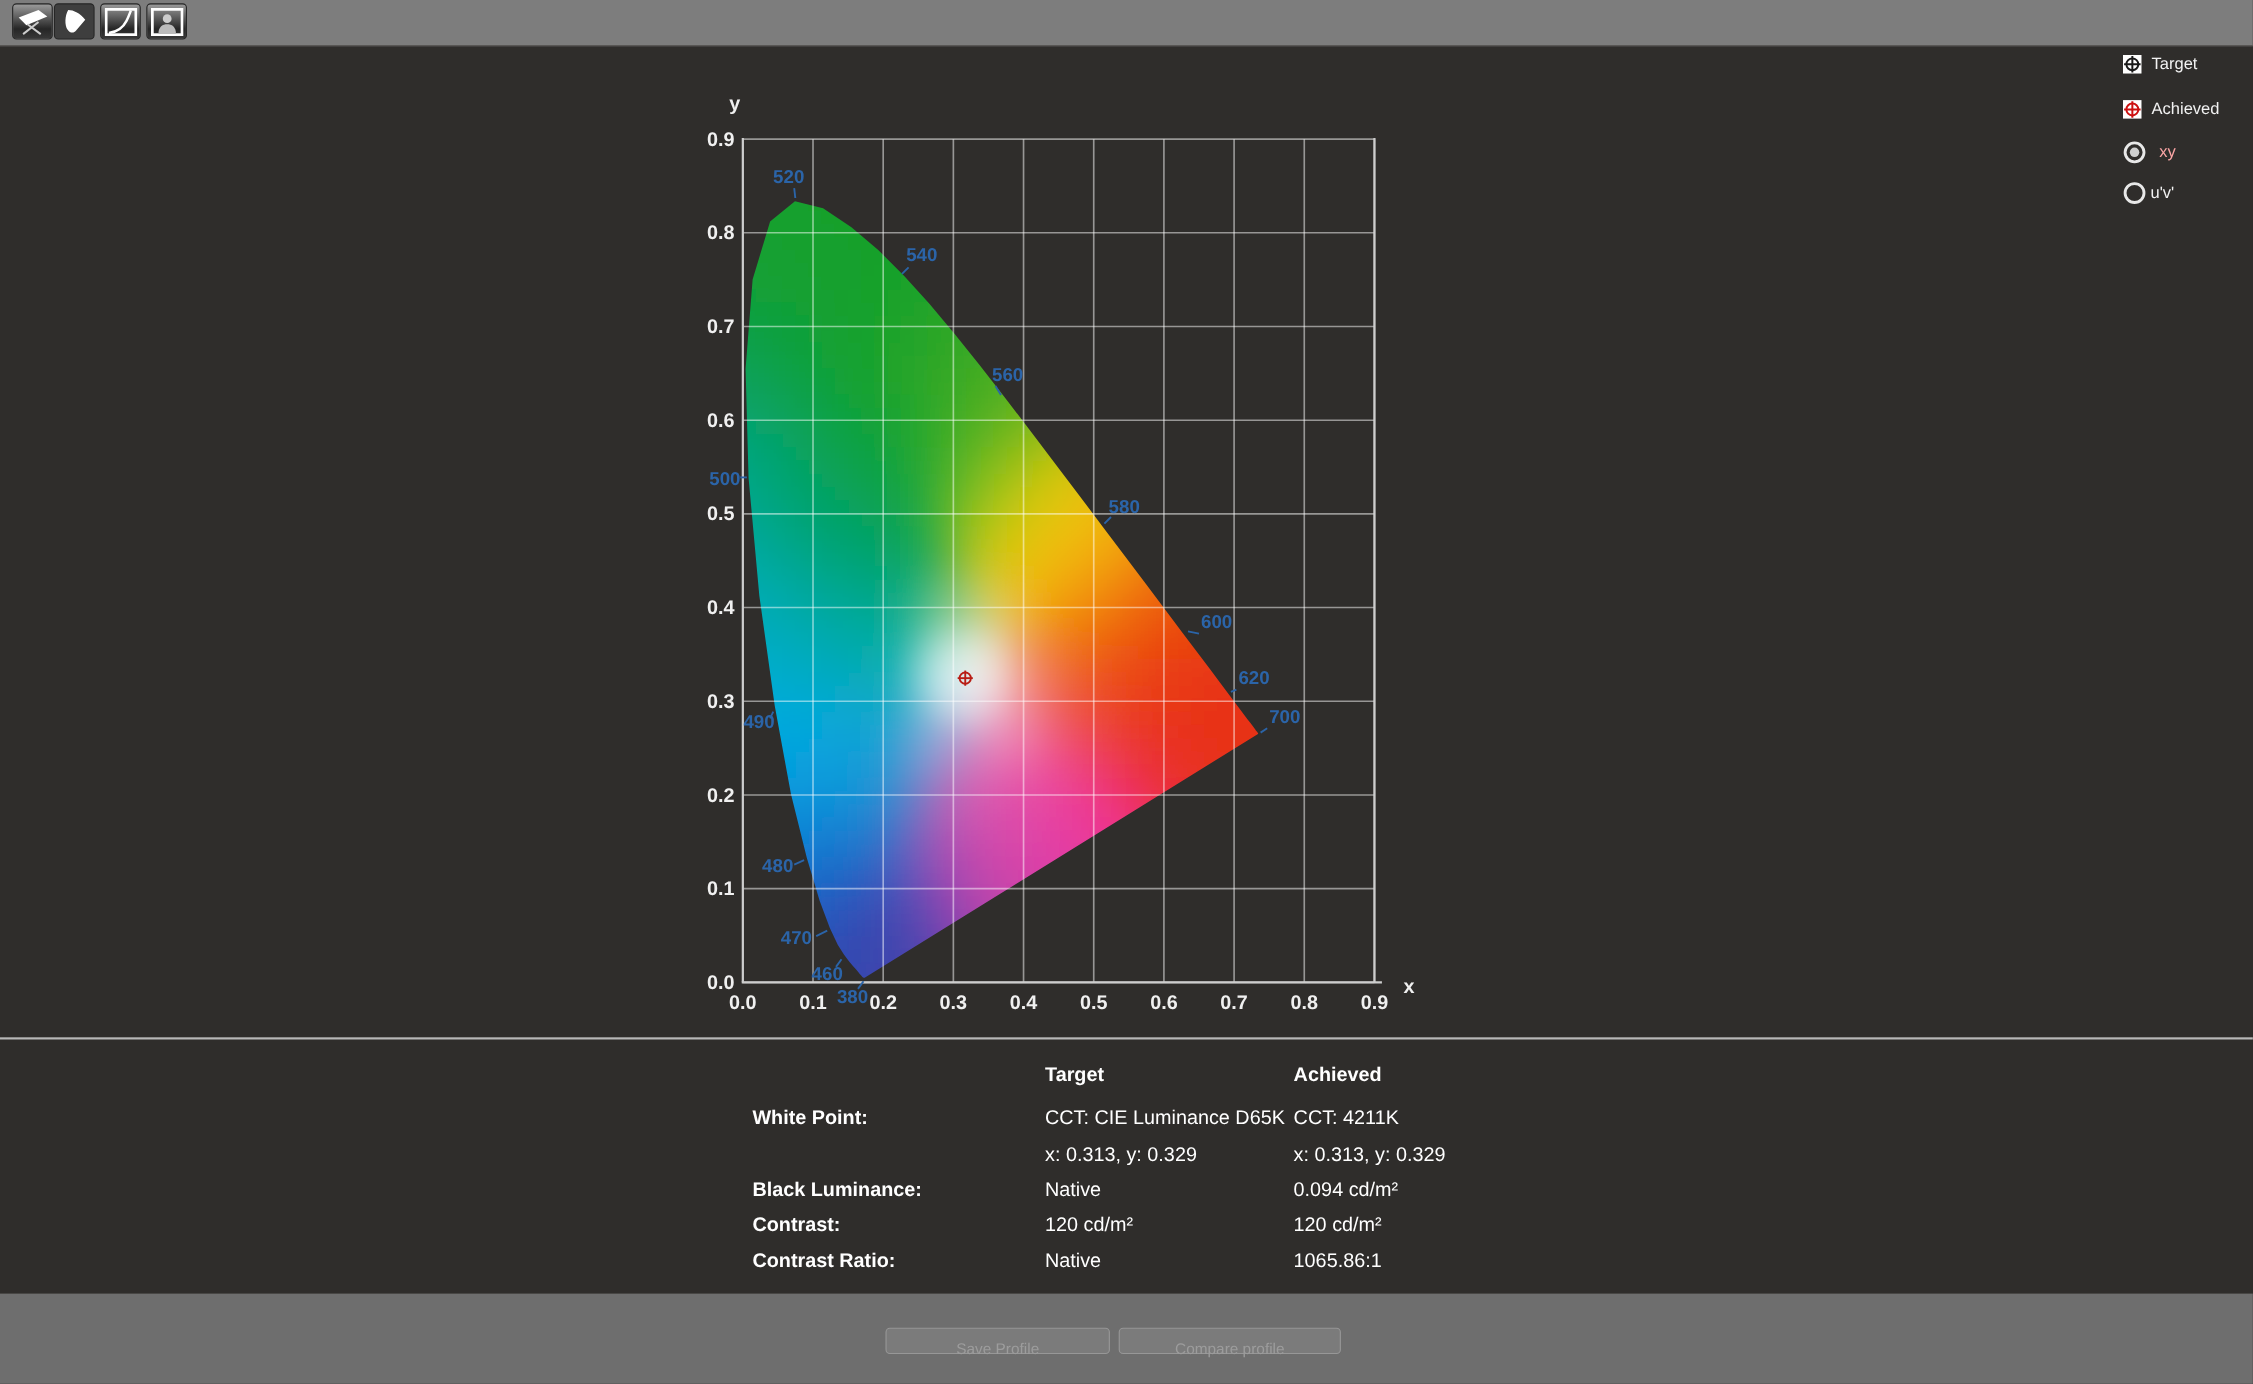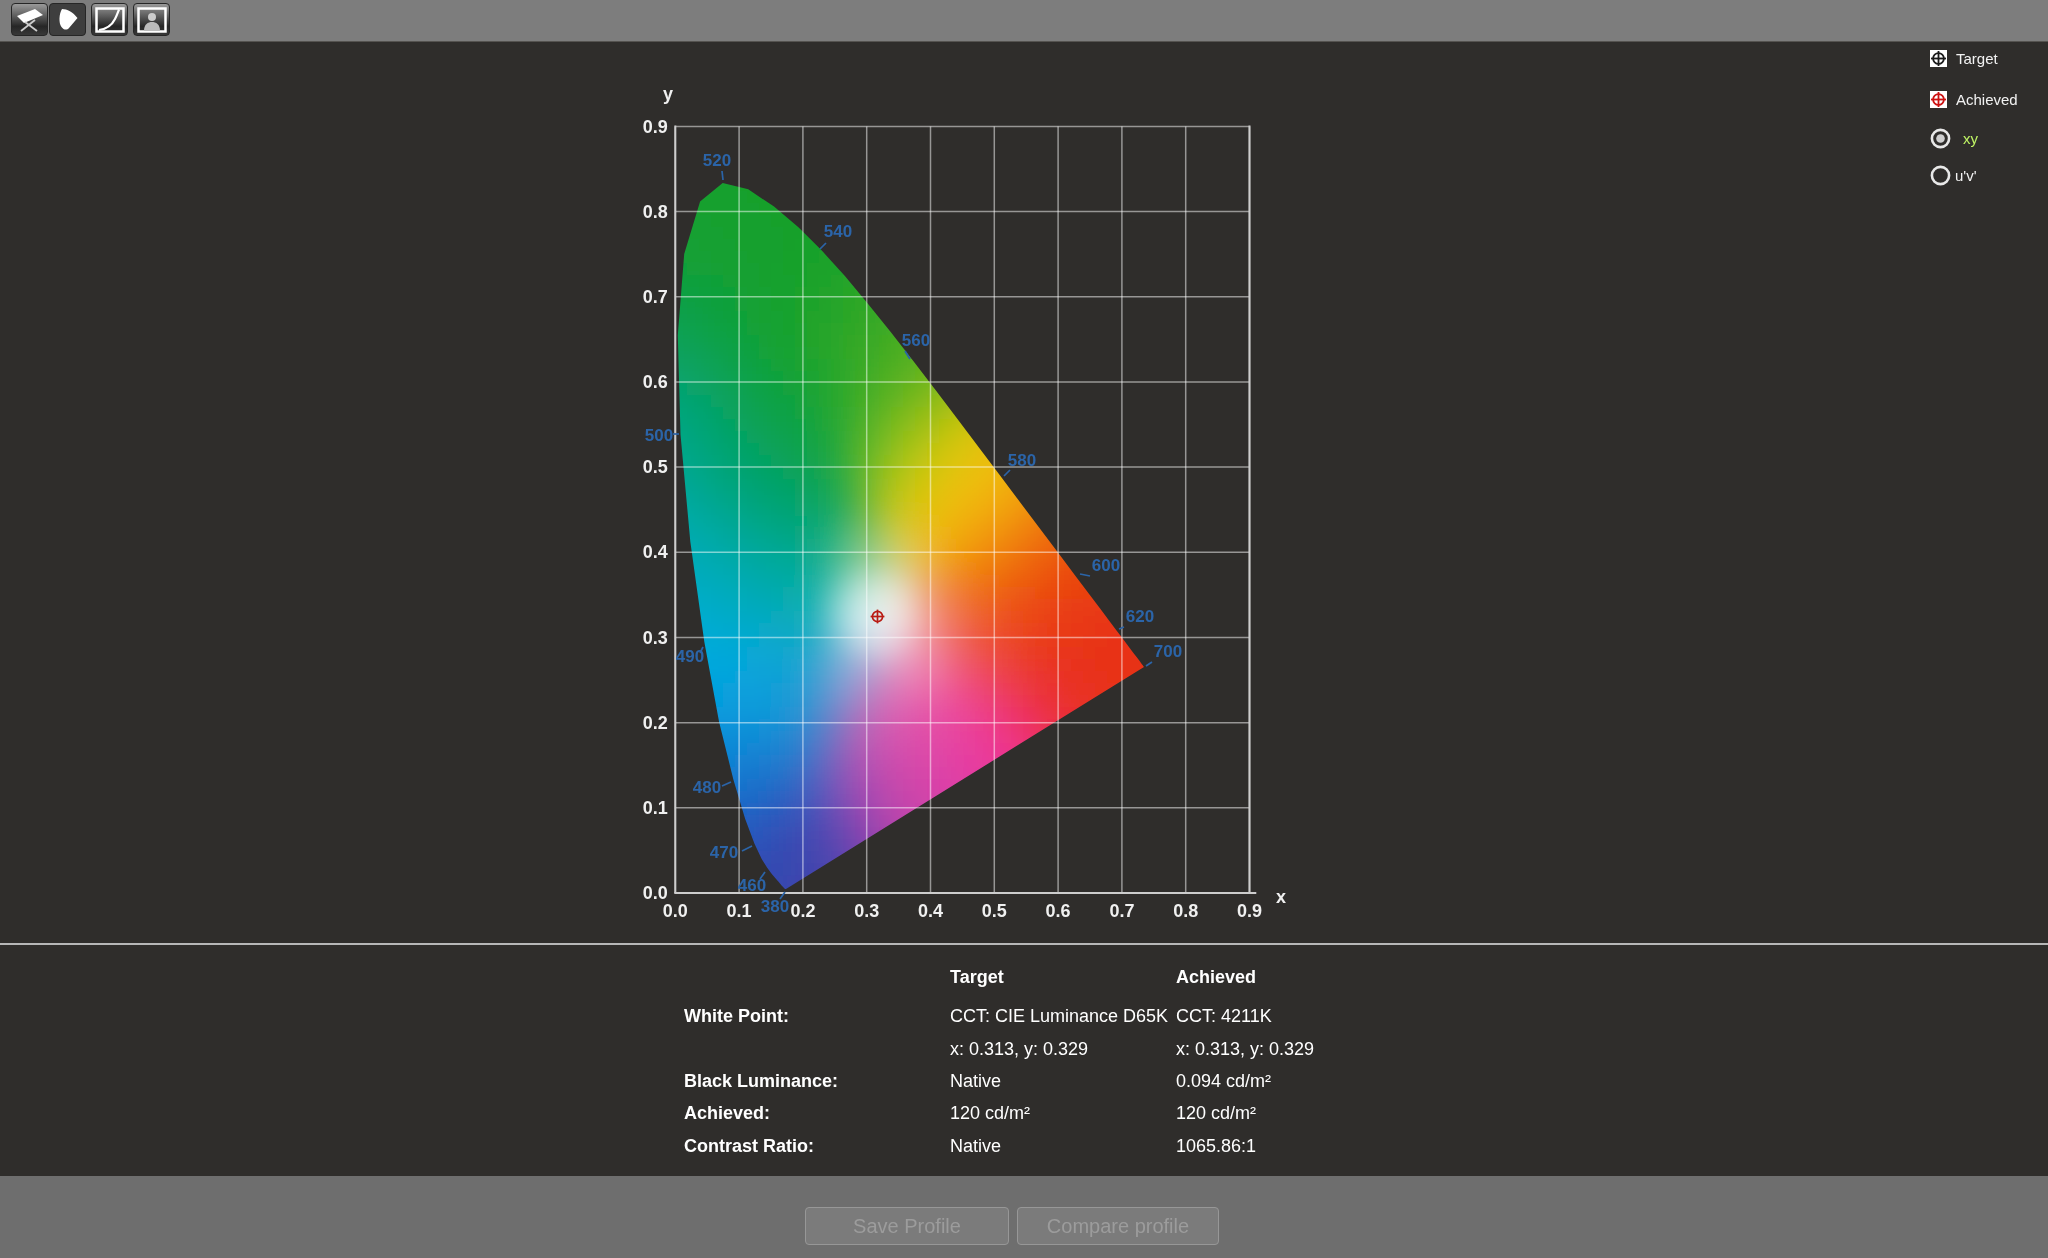--- a/index.html
+++ b/index.html
@@ -2,22 +2,22 @@
 <html><head><meta charset="utf-8"><style>
 html,body{margin:0;padding:0;width:2048px;height:1258px;overflow:hidden;
 background:#2f2d2b;font-family:"Liberation Sans", sans-serif;}
 #toolbar{position:absolute;left:0;top:0;width:2048px;height:41px;background:#7d7d7d;border-bottom:1px solid #555350;}
 .tbtn{position:absolute;top:3px;width:37px;height:33px;border-radius:4px;border:1px solid #262626;
 background:linear-gradient(180deg,#9a9a9a 0%,#5d5d5d 38%,#262626 72%,#383838 100%);box-sizing:border-box;}
 .tbtn.pressed{background:#3e3e3e;}
 .tbtn svg{position:absolute;left:50%;top:50%;transform:translate(-50%,-50%);}
 #sep{position:absolute;left:0;top:943px;width:2048px;height:2px;background:#b7b7b7;}
 #botbar{position:absolute;left:0;top:1176px;width:2048px;height:82px;background:#6e6e6e;}
-.btn{position:absolute;top:1207px;height:38px;background:#7b7b7b;border:1px solid #979797;border-radius:4px;
-color:#9c9c9c;font-size:20px;text-align:center;line-height:36px;box-sizing:border-box;}
+.btn{position:absolute;top:1207px;height:24px;background:#7b7b7b;border:1px solid #979797;border-radius:4px;
+color:#9c9c9c;font-size:14px;text-align:center;line-height:36px;box-sizing:border-box;}
 .legrow{position:absolute;left:1930px;display:flex;align-items:center;}
 #info{position:absolute;color:#ffffff;font-size:18px;}
 #info div{position:absolute;white-space:nowrap;}
 .b{font-weight:700;}
 </style></head><body>
 <svg width="2048" height="1258" viewBox="0 0 2048 1258" style="position:absolute;left:0;top:0">
     <defs>
       <clipPath id="hs">
         <path d="M786.4 888.7 L786.3 888.7 L786.2 888.8 L786.1 888.8 L785.9 888.9 L785.7 888.9 L785.4 888.9 L785.1 888.9 L784.7 888.7 L784.0 888.1 L783.1 887.1 L781.8 885.7 L780.2 883.7 L778.1 881.2 L775.2 877.9 L771.6 873.7 L767.2 867.7 L761.7 859.0 L754.5 843.8 L745.2 819.1 L733.5 780.0 L719.1 722.1 L704.3 641.7 L690.3 541.5 L680.5 434.4 L677.8 335.3 L684.2 254.1 L700.1 201.4 L722.7 182.9 L748.2 189.3 L774.0 206.6 L798.4 227.3 L821.8 250.6 L844.9 276.1 L867.7 303.4 L890.5 331.8 L913.3 361.1 L936.1 390.8 L958.6 420.6 L980.8 449.9 L1002.3 478.6 L1022.9 506.0 L1042.3 531.7 L1060.0 555.3 L1075.3 575.7 L1088.9 593.7 L1100.1 608.5 L1109.2 620.7 L1116.5 630.4 L1122.3 638.1 L1126.9 644.3 L1130.8 649.5 L1134.0 653.8 L1136.6 657.1 L1138.5 659.6 L1140.0 661.6 L1141.0 663.0 L1141.7 664.0 L1142.3 664.7 L1142.8 665.3 L1143.2 665.9 L1143.6 666.4 L1143.8 666.8 L1144.0 667.0 L1144.0 667.0 Z"></path>
       </clipPath>
@@ -1773,40 +1773,40 @@
         <line x1="8.5" y1="1" x2="8.5" y2="16"></line>
       </g>
     </svg>
     <span style="margin-left:9px;color:#f2f2f2;font-size:15px">Achieved</span>
   </div>
 <div class="legrow" style="top:128px">
     <svg width="21" height="21" viewBox="0 0 21 21">
       <circle cx="10.5" cy="10.5" r="8.6" fill="none" stroke="#e8e8e8" stroke-width="2.6"></circle>
       <circle cx="10.5" cy="10.5" r="4.3" fill="#cfcfcf"></circle>
     </svg>
-    <span style="margin-left:12px;color:#bef264;font-size:15px">xy</span>
+    <span style="margin-left:12px;color:#fca5a5;font-size:15px">xy</span>
   </div>
 <div class="legrow" style="top:165px">
     <svg width="21" height="21" viewBox="0 0 21 21">
       <circle cx="10.5" cy="10.5" r="8.6" fill="none" stroke="#e8e8e8" stroke-width="2.6"></circle>
     </svg>
     <span style="margin-left:4px;color:#f2f2f2;font-size:15px">u'v'</span>
   </div>
 <div id="info">
  <div class="b" style="left:950px;top:967px">Target</div>
  <div class="b" style="left:1176px;top:967px">Achieved</div>
  <div class="b" style="left:684px;top:1006px">White Point:</div>
  <div style="left:950px;top:1006px">CCT: CIE Luminance D65K</div>
  <div style="left:1176px;top:1006px">CCT: 4211K</div>
  <div style="left:950px;top:1039px">x: 0.313, y: 0.329</div>
  <div style="left:1176px;top:1039px">x: 0.313, y: 0.329</div>
  <div class="b" style="left:684px;top:1071px">Black Luminance:</div>
  <div style="left:950px;top:1071px">Native</div>
  <div style="left:1176px;top:1071px">0.094 cd/m²</div>
- <div class="b" style="left:684px;top:1103px">Achieved:</div>
+ <div class="b" style="left:684px;top:1103px">Contrast:</div>
  <div style="left:950px;top:1103px">120 cd/m²</div>
  <div style="left:1176px;top:1103px">120 cd/m²</div>
  <div class="b" style="left:684px;top:1136px">Contrast Ratio:</div>
  <div style="left:950px;top:1136px">Native</div>
  <div style="left:1176px;top:1136px">1065.86:1</div>
 </div>
 <div class="btn" style="left:805px;width:204px">Save Profile</div>
 <div class="btn" style="left:1017px;width:202px">Compare profile</div>
 
 </body></html>

